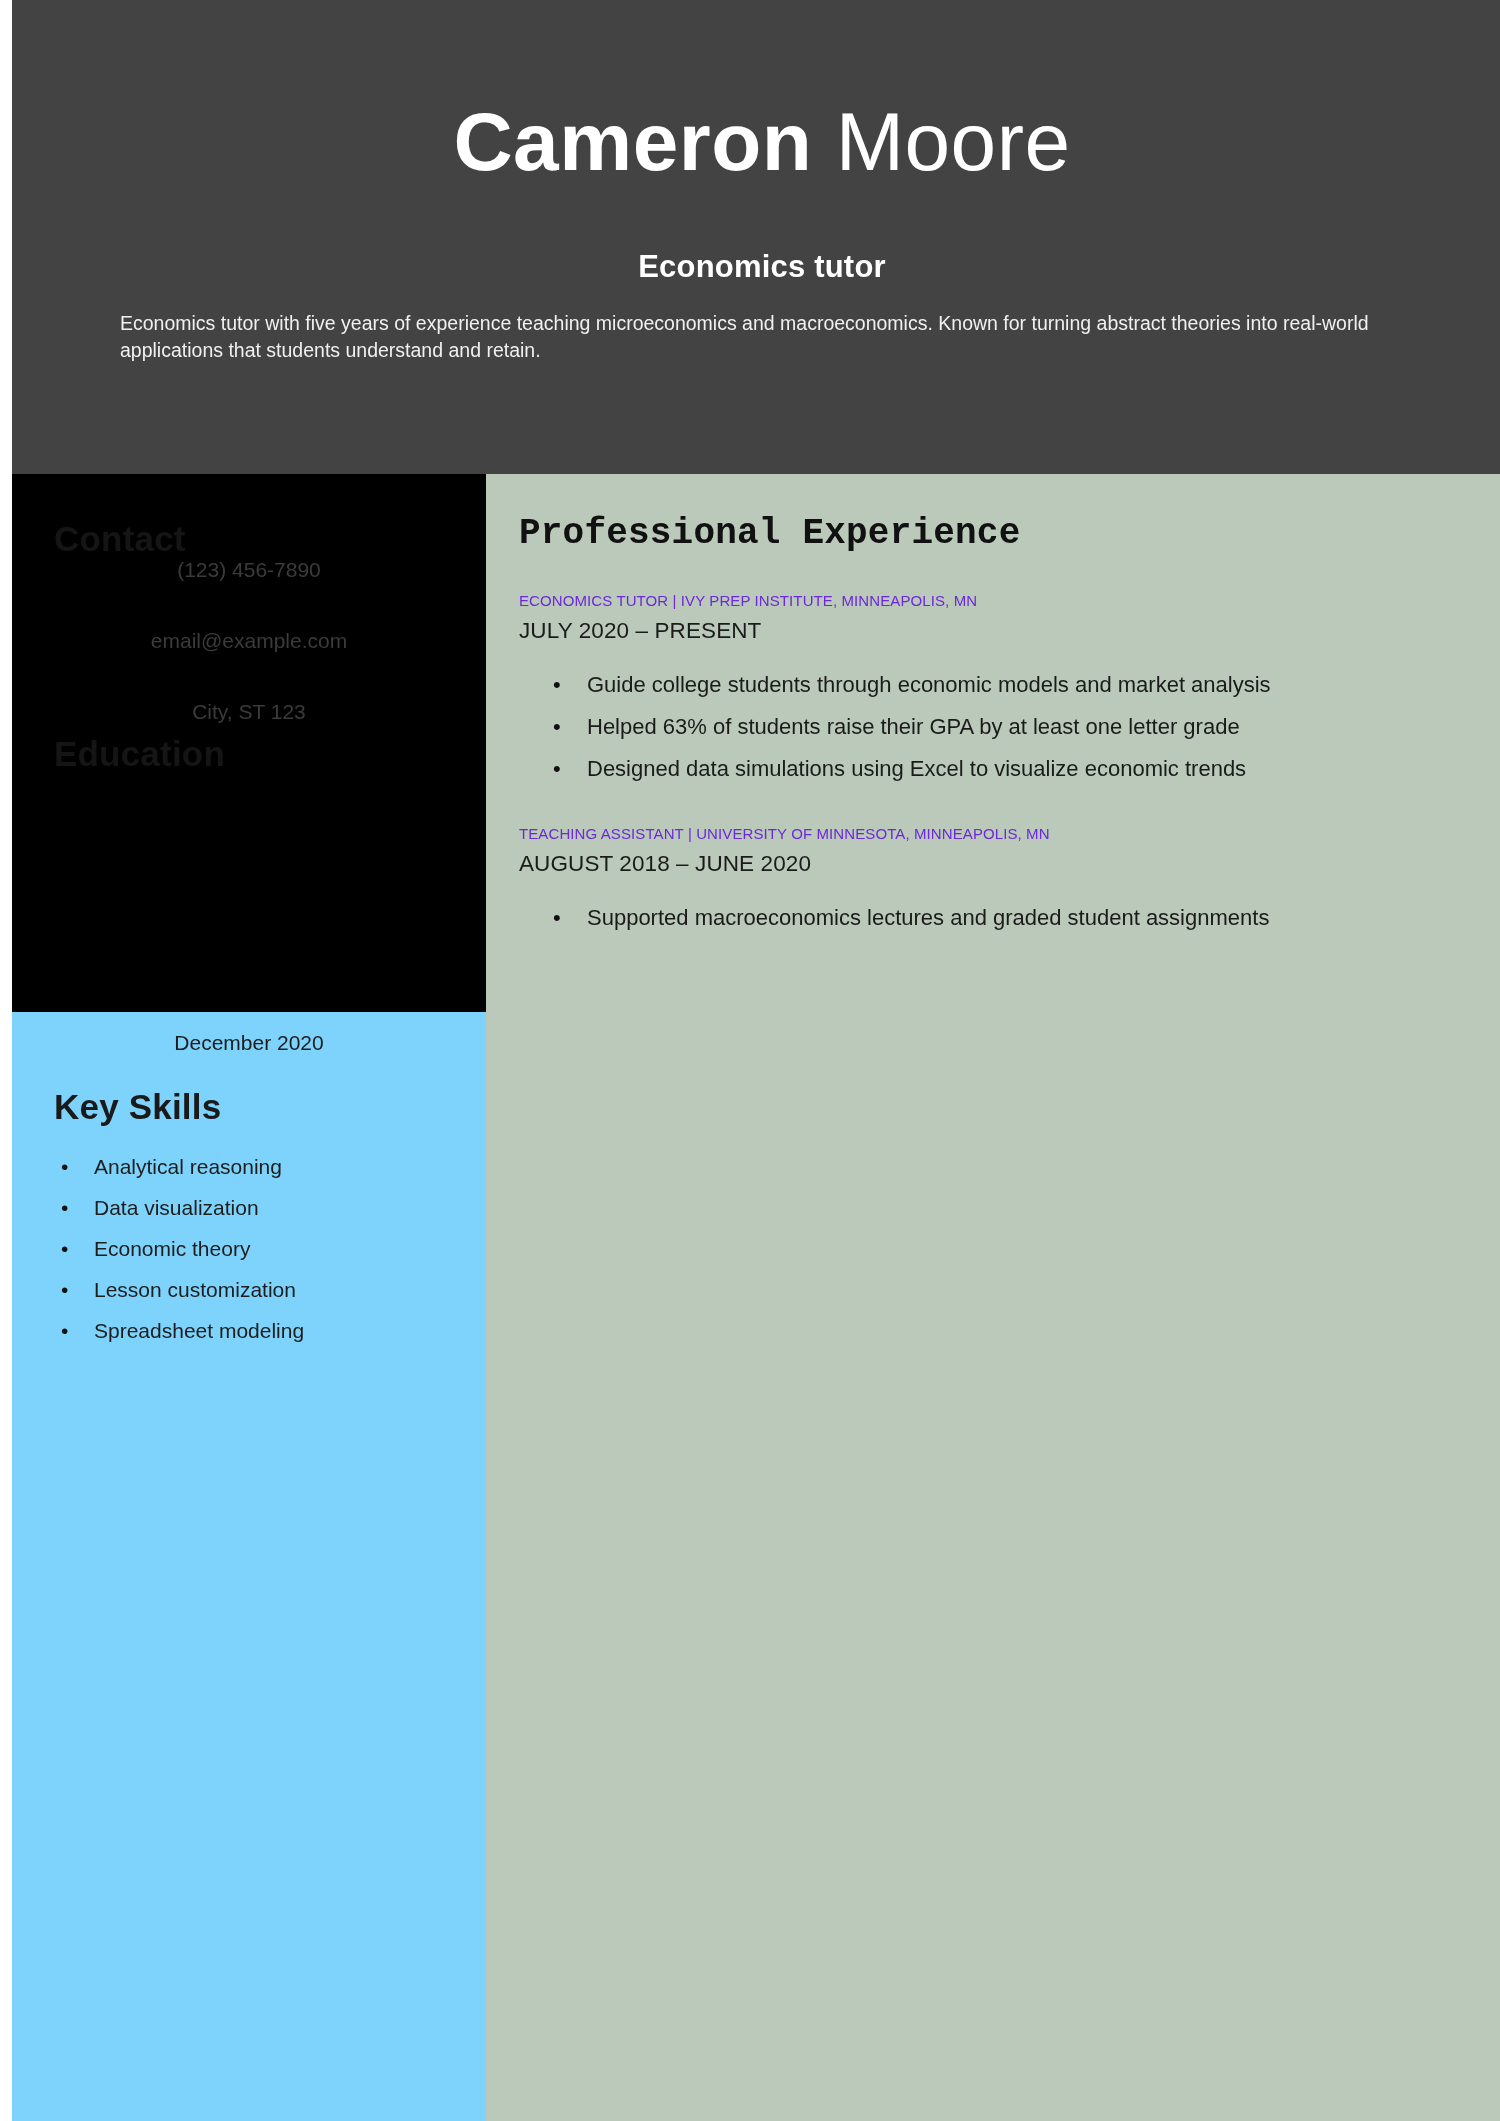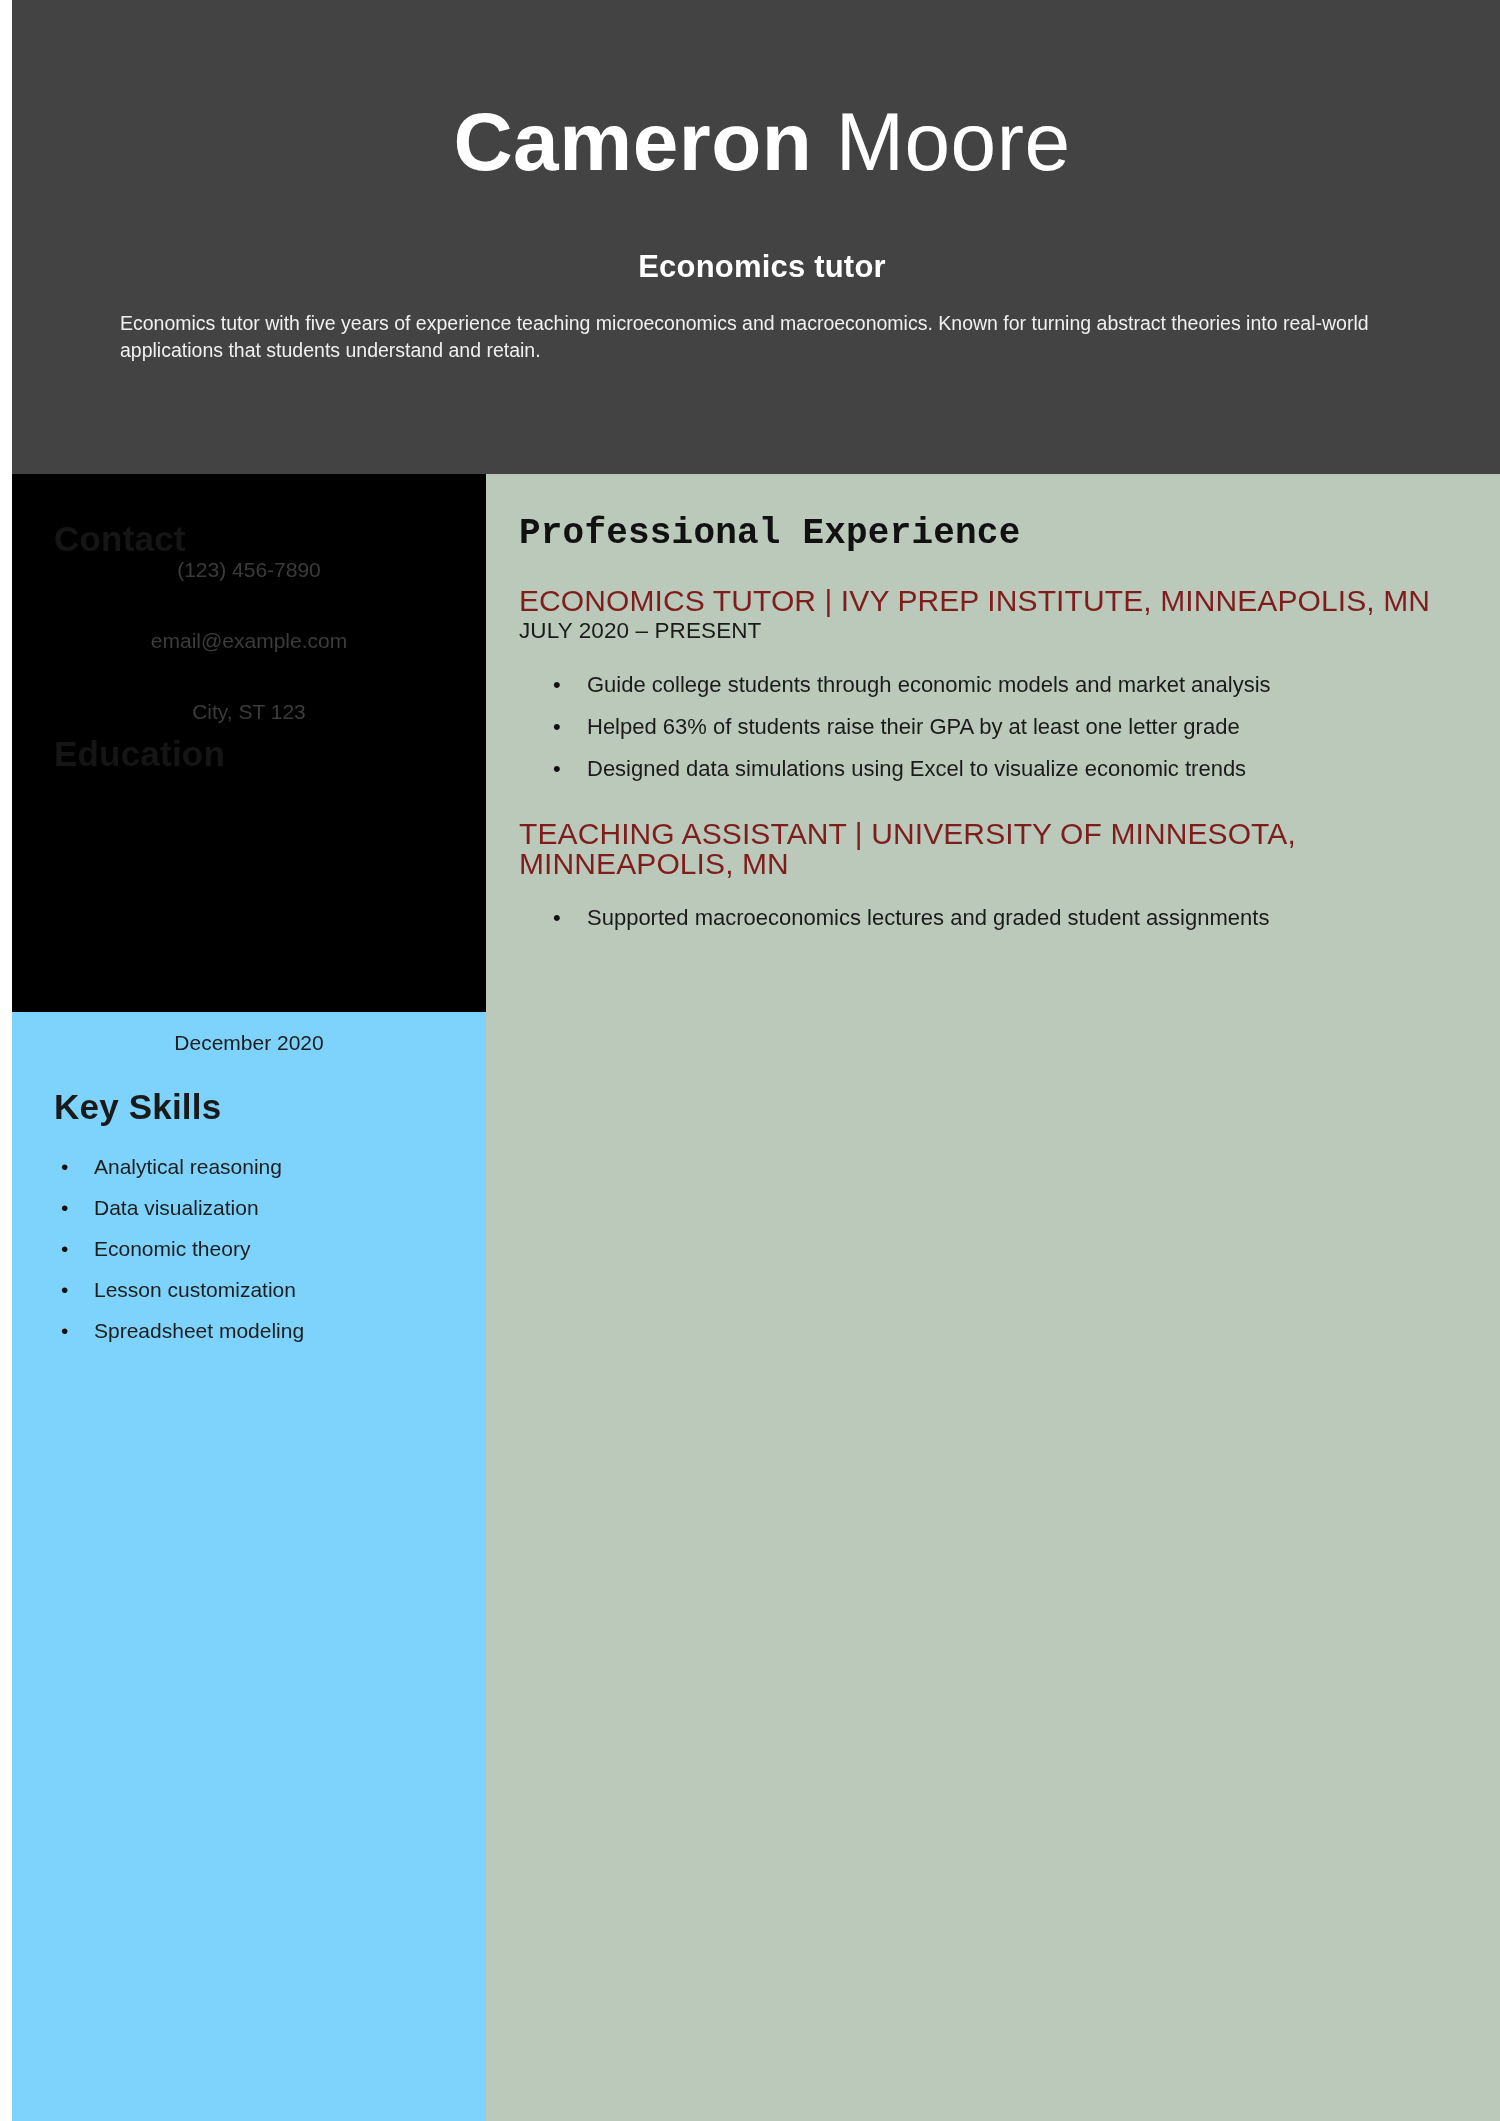--- a/index.html
+++ b/index.html
@@ -189,22 +189,22 @@
   }
   .job {
     position: absolute;
     left: 33px;
     width: 960px;
   }
   #job-0 { top: 112px; }
   #job-1 { top: 345px; }
 
   .job-role {
-    color: #7f1d1d;
-    font-size: 30px;
+    color: #6d28d9;
+    font-size: 15px;
     line-height: 30px;
     font-weight: 400;
     letter-spacing: 0.1px;
   }
   .job-dates {
     color: #1b1b1b;
     font-size: 22.5px;
     line-height: 30px;
     font-weight: 400;
     letter-spacing: 0.1px;
@@ -274,19 +274,20 @@
       <div class="job-dates">JULY 2020 – PRESENT</div>
       <ul class="job-bullets">
         <li>Guide college students through economic models and market analysis</li>
         <li>Helped 63% of students raise their GPA by at least one letter grade</li>
         <li>Designed data simulations using Excel to visualize economic trends</li>
       </ul>
     </div>
 
     <div class="job" id="job-1">
       <div class="job-role">TEACHING ASSISTANT | UNIVERSITY OF MINNESOTA, MINNEAPOLIS, MN</div>
+      <div class="job-dates">AUGUST 2018 – JUNE 2020</div>
       <ul class="job-bullets">
         <li>Supported macroeconomics lectures and graded student assignments</li>
       </ul>
     </div>
   </div>
 
 </div>
 
 </body></html>

